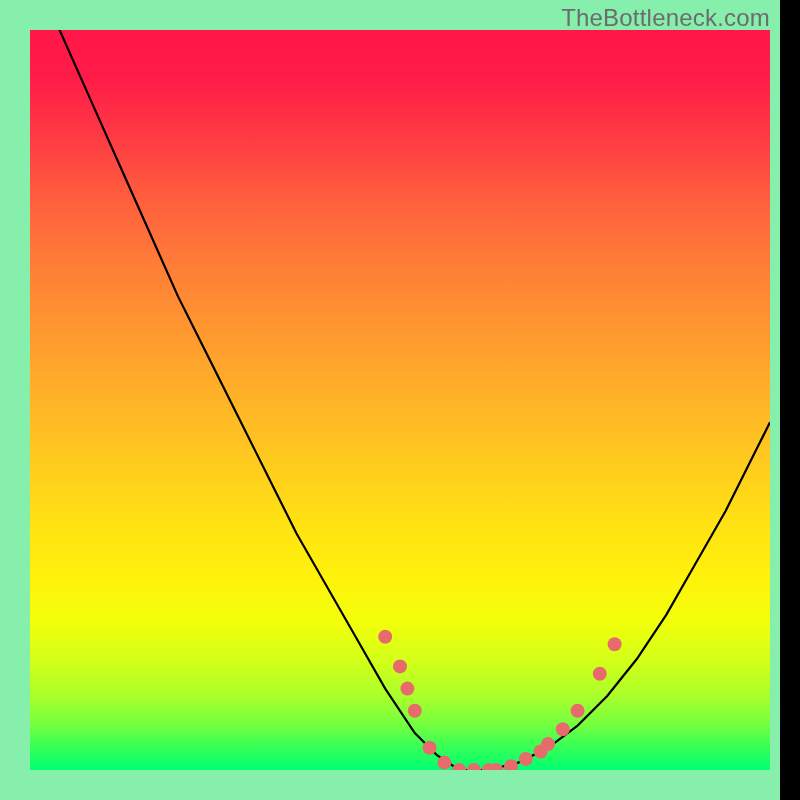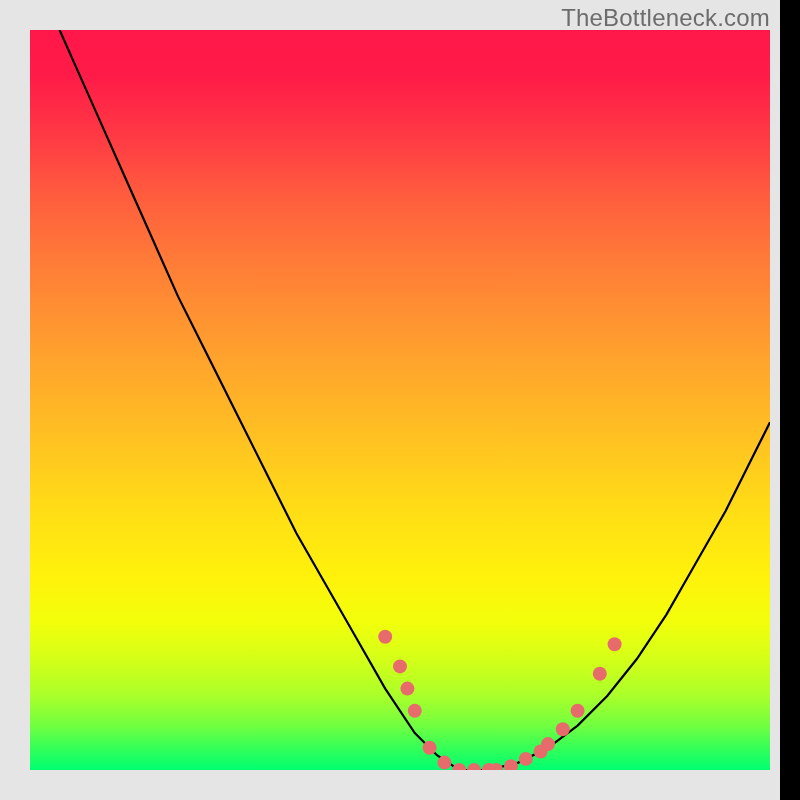--- a/index.html
+++ b/index.html
@@ -8,21 +8,21 @@
     width: 800px;
     height: 800px;
     background: #000;
     overflow: hidden;
     font-family: Arial, Helvetica, sans-serif;
   }
   .frame {
     position: relative;
     width: 780px;
     height: 800px;
-    background: #e5e5e5;
+    background: #86efac;
   }
   .watermark {
     position: absolute;
     top: 4px;
     right: 10px;
     color: #6c6c6c;
     font-size: 24px;
     font-weight: 500;
     letter-spacing: 0.2px;
     z-index: 10;

